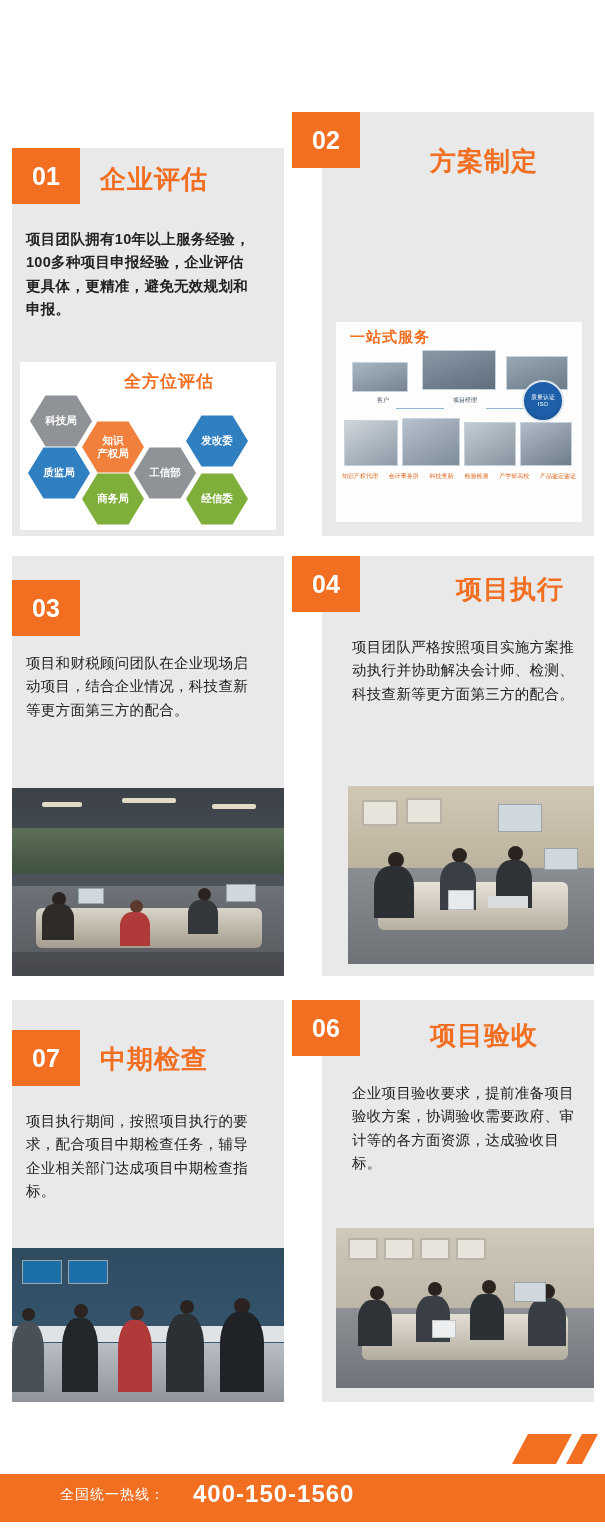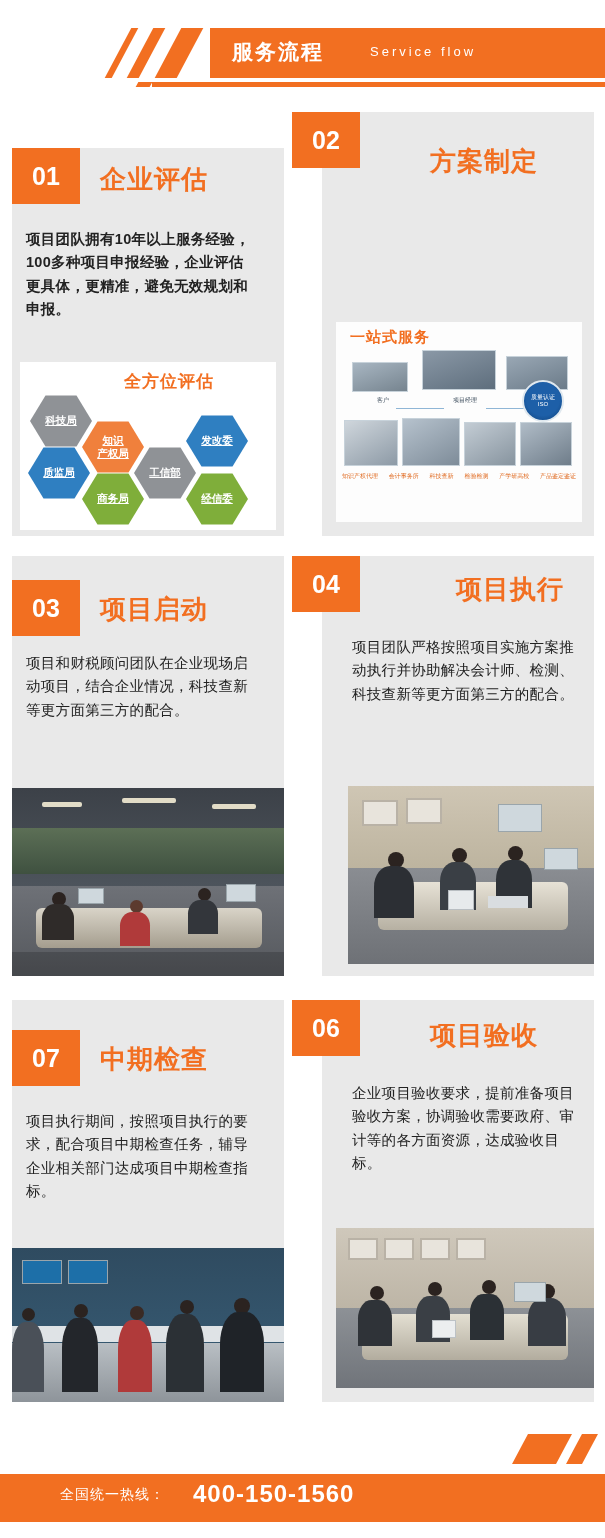--- a/index.html
+++ b/index.html
@@ -155,21 +155,20 @@
     clip-path: polygon(25% 3%, 75% 3%, 100% 50%, 75% 97%, 25% 97%, 0% 50%);
     display: flex;
     align-items: center;
     justify-content: center;
     color: #ffffff;
     font-size: 10.5px;
     font-weight: bold;
     text-align: center;
     line-height: 1.25;
     padding: 0 6px;
-    text-decoration: underline;
   }
 
   
   .onestop {
     position: absolute;
     background: #fdfdfd;
     overflow: hidden;
   }
   .os-title {
     position: absolute;
@@ -243,30 +242,20 @@
     font-size: 24px;
     font-weight: bold;
     letter-spacing: 1px;
   }
 </style>
 </head>
 <body>
 
 <div id="page">
 
-  <div class="header">
-    <div class="hdr-bar"></div>
-    <div class="hdr-slash hdr-s1"></div>
-    <div class="hdr-slash hdr-s2"></div>
-    <div class="hdr-slash hdr-s3"></div>
-    <div class="hdr-title">服务流程</div>
-    <div class="hdr-sub">Service flow</div>
-    <div class="hdr-underline"></div>
-    <div class="hdr-underline-slash"></div>
-  </div>
 
   <div class="card" style="left:12px; top:148px; width:272px; height:388px;">
   </div>
   <div class="badge" style="left:12px; top:148px;">01</div>
   <div class="card-title" style="left:100px; top:162px;">企业评估</div>
   <div class="card-body" style="left:26px; top:228px; width:232px;font-weight:bold;">项目团队拥有10年以上服务经验，100多种项目申报经验，企业评估更具体，更精准，避免无效规划和申报。</div>
 
   <div class="hexwrap" style="left:20px; top:362px; width:256px; height:168px;">
     <div class="hex-title" style="left:104px; top:8px;">全方位评估</div>
 
@@ -326,21 +315,20 @@
       <span style="font-size:6px;color:#e06a20">会计事务所</span>
       <span style="font-size:6px;color:#e06a20">科技查新</span>
       <span style="font-size:6px;color:#e06a20">检验检测</span>
       <span style="font-size:6px;color:#e06a20">产学研高校</span>
       <span style="font-size:6px;color:#e06a20">产品鉴定鉴证</span>
     </div>
   </div>
 
   <div class="card" style="left:12px; top:556px; width:272px; height:420px;"></div>
   <div class="badge" style="left:12px; top:580px;">03</div>
-  <div class="card-title" style="left:100px; top:592px;">项目启动</div>
   <div class="card-body" style="left:26px; top:652px; width:232px;">项目和财税顾问团队在企业现场启动项目，结合企业情况，科技查新等更方面第三方的配合。</div>
 
   <div class="photo" style="left:12px; top:788px; width:272px; height:188px;">
     <div class="ph-wall" style="background:linear-gradient(180deg,#3c4148,#4d545c);"></div>
     <div class="ph-floor" style="background:linear-gradient(180deg,#6e7177,#55585d);"></div>
     <div class="ph-lamp" style="left:30px; top:14px; width:40px; height:5px;"></div>
     <div class="ph-lamp" style="left:110px; top:10px; width:54px; height:5px;"></div>
     <div class="ph-lamp" style="left:200px; top:16px; width:44px; height:5px;"></div>
     <div style="position:absolute; left:0; top:40px; width:100%; height:46px; background:linear-gradient(180deg,#5c6f56,#3f5140);"></div>
     <div class="ph-table" style="left:24px; top:120px; width:226px; height:40px; background:linear-gradient(180deg,#d9d4c8,#a49d8e);"></div>

